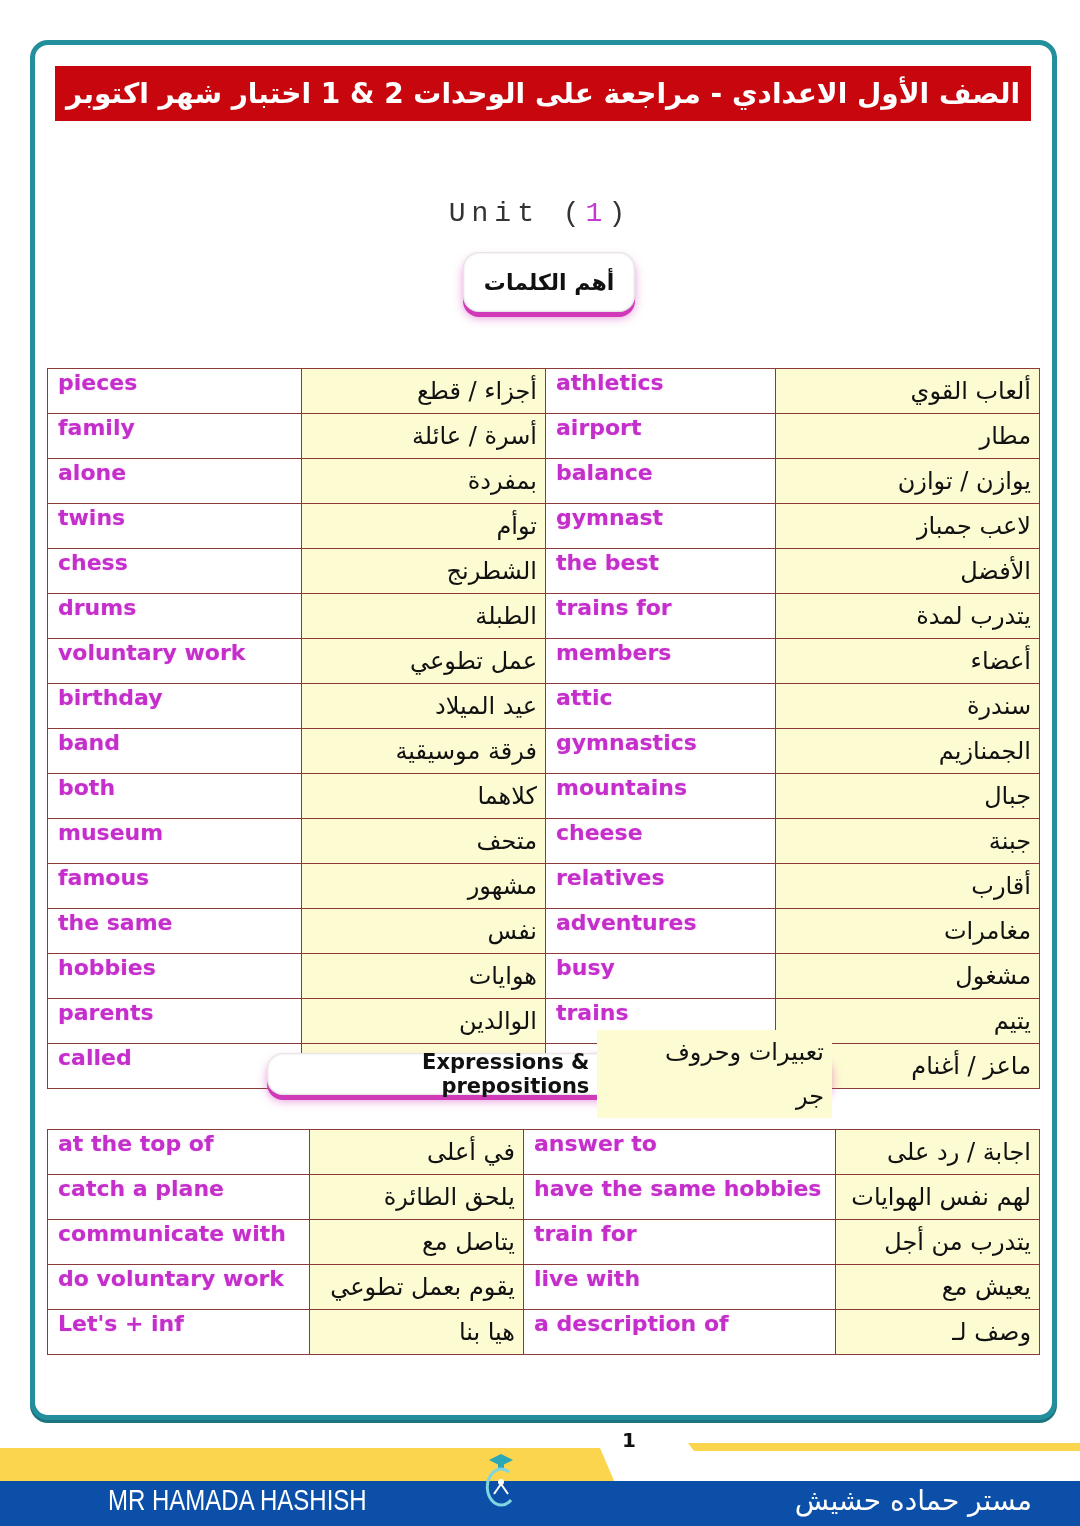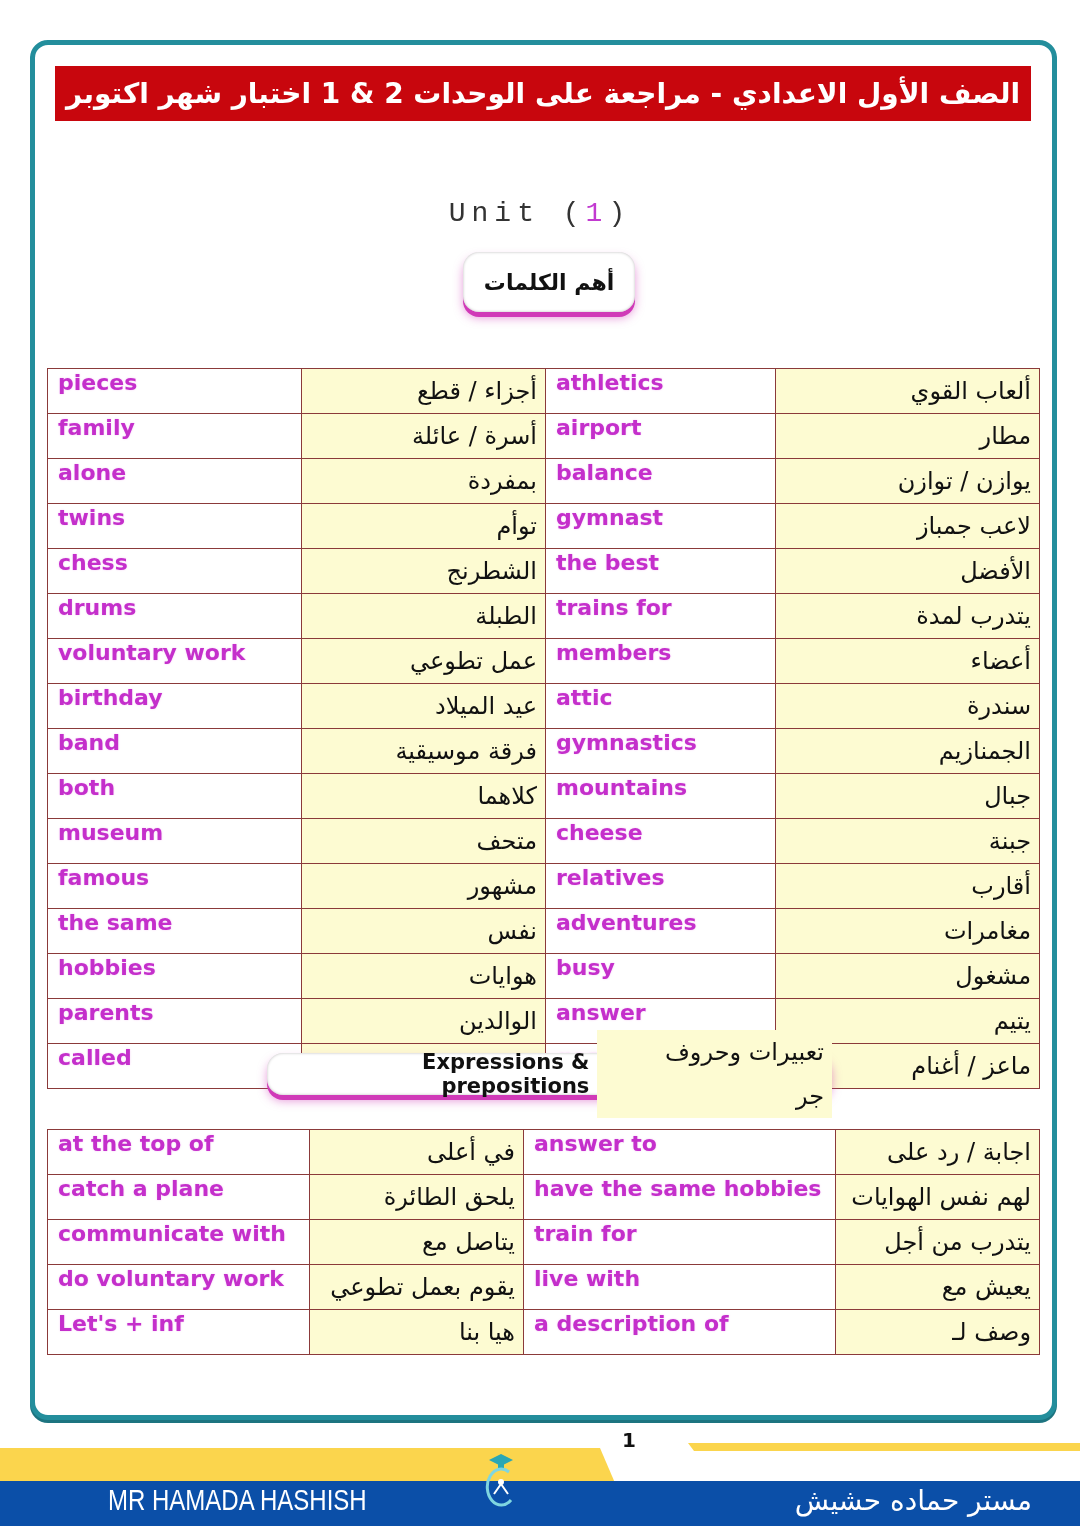--- a/index.html
+++ b/index.html
@@ -141,21 +141,21 @@
       </tr>
       <tr>
         <td class="en">hobbies</td>
         <td class="ar">هوايات</td>
         <td class="en">busy</td>
         <td class="ar">مشغول</td>
       </tr>
       <tr>
         <td class="en">parents</td>
         <td class="ar">الوالدين</td>
-        <td class="en">answer</td>
+        <td class="en">trains</td>
         <td class="ar">يتيم</td>
       </tr>
       <tr>
         <td class="en">called</td>
         <td class="ar">يسمى / يدعى</td>
         <td class="en">goats /sheep</td>
         <td class="ar">ماعز / أغنام</td>
       </tr>
     </tbody>
 </table>

